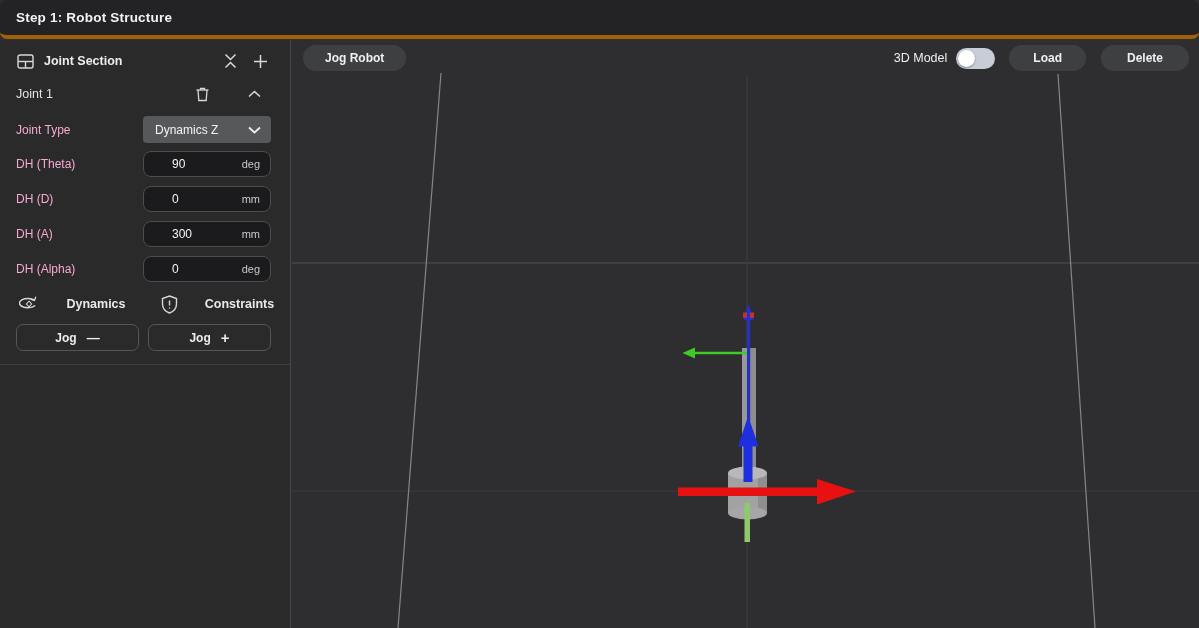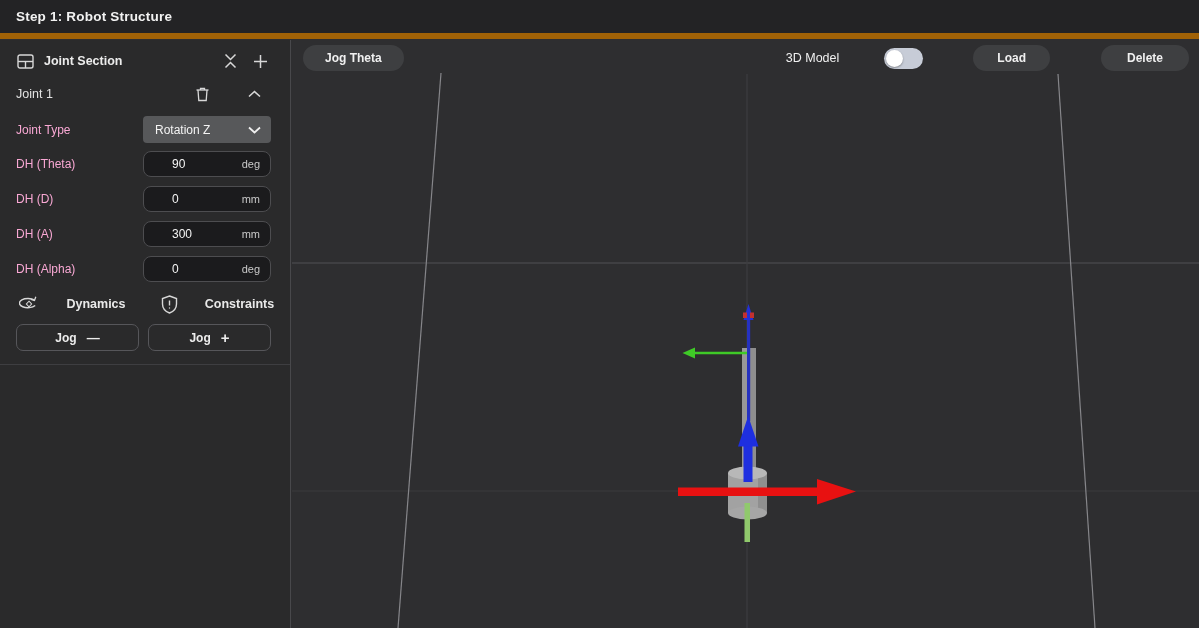--- a/index.html
+++ b/index.html
@@ -5,22 +5,22 @@
   * { margin:0; padding:0; box-sizing:border-box; }
   body { background:#151515; }
   .app {
     position:relative; width:1199px; height:628px; overflow:hidden;
     background:#2e2e30; font-family:"Liberation Sans", sans-serif;
     -webkit-font-smoothing:antialiased;
   }
   
   .topbar {
     position:absolute; left:0; top:0; width:1199px; height:39px;
-    background:#232325; border-bottom:6px solid #a16207;
-    display:flex; align-items:center; padding-left:16px;
+    background:#232325; border-bottom:4px solid #a16207;
+    display:flex; align-items:center; padding-left:16px;border-radius:7px;
   }
   .topbar .title { color:#f2f2f2; font-size:13.5px; font-weight:bold; letter-spacing:.2px; }
 
   
   .sidebar {
     position:absolute; left:0; top:40px; width:291px; height:588px;
     background:#2a2a2b; border-right:1px solid #48484b;
   }
   .srow { position:absolute; left:16px; right:19px; display:flex; align-items:center; }
   .section-head { top:8px; height:26px; }
@@ -77,21 +77,21 @@
   }
   .viewport svg.scene { position:absolute; left:0; top:0; }
 
   .vp-toolbar { position:absolute; left:0; right:0; top:5px; height:26px; }
   .pill-btn {
     height:26px; border:none; border-radius:13px; background:#3e3f41;
     color:#f0f0f0; font-size:12px; font-weight:bold; cursor:pointer;
     font-family:"Liberation Sans", sans-serif; padding:0 22px;
   }
   .jog-reset { position:absolute; left:11px; top:0; }
-  .right-cluster { position:absolute; right:10px; top:0; display:flex; align-items:center;gap:36px; }
+  .right-cluster { position:absolute; right:10px; top:0; display:flex; align-items:center; }
   .toggle-label { color:#f0f0f0; font-size:12.5px; margin-right:9px; }
   .toggle {
     width:39px; height:21px; border-radius:11px; background:#c7ccd7;
     position:relative; cursor:pointer; margin-right:14px;
   }
   .toggle .knob {
     position:absolute; left:2px; top:2px; width:17px; height:17px;
     border-radius:50%; background:#ffffff; box-shadow:0 1px 2px rgba(0,0,0,.35);
   }
   .load-btn { margin-right:15px; padding:0 24px; }
@@ -146,21 +146,21 @@
         <svg width="13" height="8" viewBox="0 0 13 8" fill="none" stroke="#d8d8d8" stroke-width="1.6">
           <polyline points="1,6.5 6.5,1.5 12,6.5"></polyline>
         </svg>
       </span>
     </div>
 
     <div class="srow field-row row-type">
       <span class="flabel">Joint Type</span>
       <span class="spacer"></span>
       <div class="select">
-        <span class="sel-text">Rotation Z</span>
+        <span class="sel-text">Dynamics Z</span>
         <svg width="13" height="8" viewBox="0 0 13 8" fill="none" stroke="#f0f0f0" stroke-width="1.8">
           <polyline points="1,1.5 6.5,6.5 12,1.5"></polyline>
         </svg>
       </div>
     </div>
 
     <div class="srow field-row row-theta">
       <span class="flabel">DH (Theta)</span>
       <span class="spacer"></span>
       <div class="num-wrap">
@@ -268,21 +268,21 @@
         <g>
           <rect x="386" y="447.5" width="140" height="8.5" fill="#e81111"></rect>
           <polygon points="525,439 525,464.5 564,451.5" fill="#e81111"></polygon>
         </g>
 
         <rect x="452.5" y="463" width="5.5" height="39" fill="#90c96c"></rect>
       </g>
     </svg>
 
     <div class="vp-toolbar">
-      <button class="pill-btn jog-reset">Jog Theta</button>
+      <button class="pill-btn jog-reset">Jog Robot</button>
       <div class="right-cluster">
         <span class="toggle-label">3D Model</span>
         <div class="toggle">
           <div class="knob"></div>
         </div>
         <button class="pill-btn load-btn">Load</button>
         <button class="pill-btn delete-btn">Delete</button>
       </div>
     </div>
   </div>

